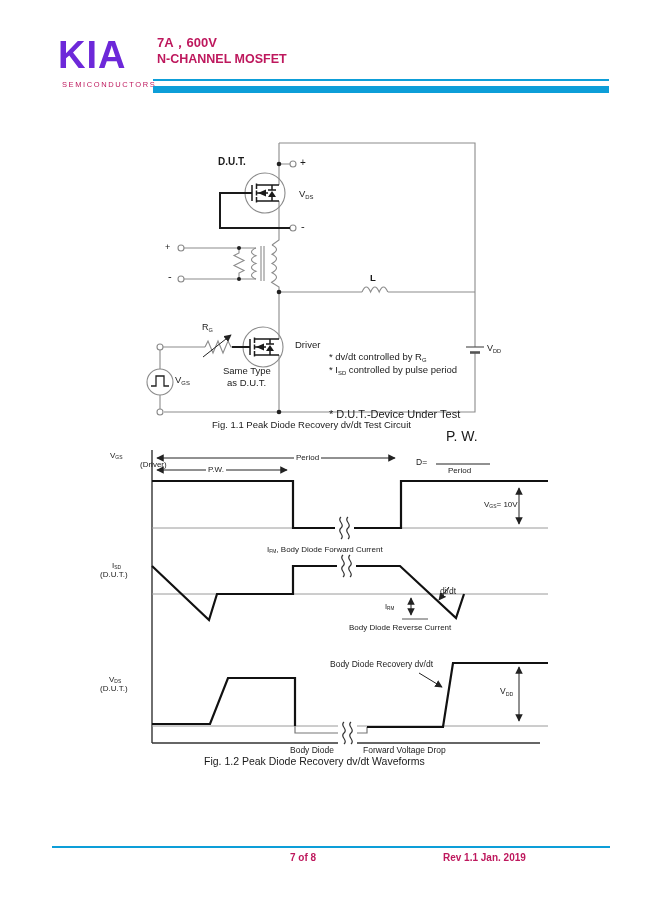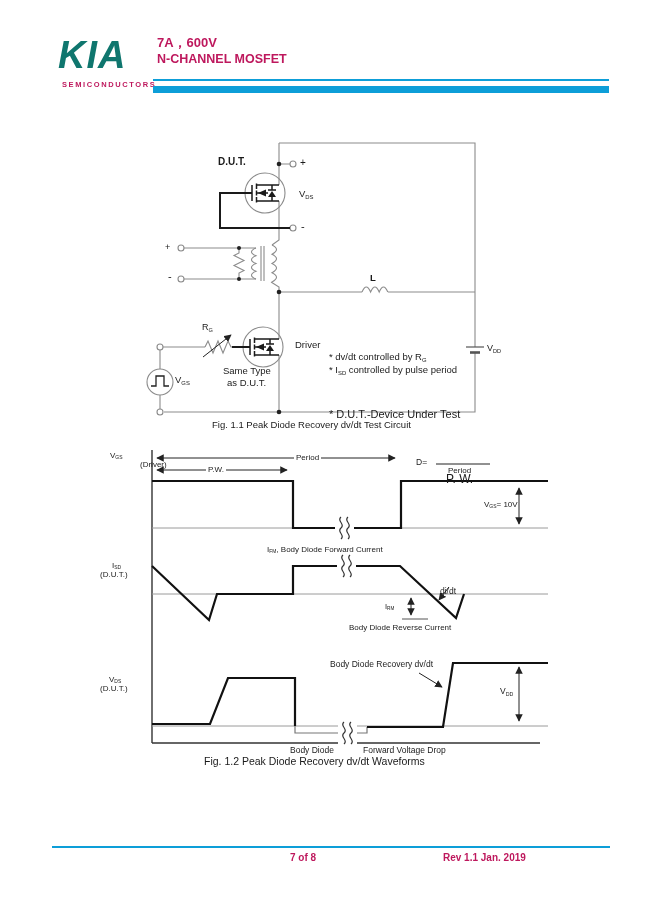--- a/index.html
+++ b/index.html
@@ -1,32 +1,32 @@
 <!DOCTYPE html>
 <html><head>
 <meta charset="utf-8">
 <style>
   html,body{margin:0;padding:0;background:#ffffff;}
   #page{position:relative;width:649px;height:917px;background:#fff;overflow:hidden;
         font-family:"Liberation Sans","DejaVu Sans",sans-serif;color:#1a1a1a;}
   .abs{position:absolute;white-space:nowrap;}
   .cyan{color:#be185d;}
-  .ylw{color:#0f766e;font-style:italic;}
+  .ylw{color:#6d28d9;}
   .bar{position:absolute;background:#0d9ed8;}
   .wbg{background:#fff;padding:0 2px;}
   sub{font-size:0.62em;line-height:0;position:relative;top:0.3em;vertical-align:baseline;letter-spacing:0;}
   svg{position:absolute;left:0;top:0;}
 </style>
 </head>
 <body>
 
 <div id="page">
 
   <div class="abs ylw" style="left:58px;top:34px;font-size:38px;font-weight:800;letter-spacing:1px;">KIA</div>
-  <div class="abs cyan" style="left:62px;top:80px;font-size:7.5px;font-weight:700;letter-spacing:1.6px;">SEMICONDUCTORS</div>
+  <div class="abs cyan" style="left:62px;top:80px;font-size:7.5px;font-weight:400;letter-spacing:1.6px;">SEMICONDUCTORS</div>
   <div class="abs cyan" style="left:157px;top:34px;font-size:13px;font-weight:700;">7A，600V</div>
   <div class="abs cyan" style="left:157px;top:52px;font-size:12.5px;font-weight:700;">N-CHANNEL MOSFET</div>
   <div class="bar" style="left:153px;top:79px;width:456px;height:1.5px;"></div>
   <div class="bar" style="left:153px;top:85.5px;width:456px;height:7px;"></div>
 
   <svg width="649" height="917" viewBox="0 0 649 917">
     <defs>
       <marker id="ah" viewBox="0 0 10 10" refX="9" refY="5" markerWidth="7.5" markerHeight="7.5" orient="auto-start-reverse">
           <path d="M0,0 L10,5 L0,10 z" fill="#222"></path>
         </marker>
@@ -157,21 +157,21 @@
   <div class="abs" style="left:329px;top:351px;font-size:9.5px;">* dv/dt controlled by R<sub>G</sub></div>
   <div class="abs" style="left:329px;top:364px;font-size:9.5px;">* I<sub>SD</sub> controlled by pulse period</div>
   <div class="abs" style="left:329px;top:382px;font-size:11px;margin-top:26px;">* D.U.T.-Device Under Test</div>
   <div class="abs" style="left:212px;top:419px;font-size:9.5px;">Fig. 1.1 Peak Diode Recovery dv/dt Test Circuit</div>
 
   <div class="abs" style="left:110px;top:451px;font-size:8px;">V<sub>GS</sub></div>
   <div class="abs" style="left:100px;top:460px;font-size:8px;padding-left:40px;">(Driver)</div>
   <div class="abs wbg" style="left:206px;top:465px;font-size:8px;text-align:right;">P.W.</div>
   <div class="abs wbg" style="left:294px;top:453px;font-size:8px;">Period</div>
   <div class="abs" style="left:416px;top:457px;font-size:8.5px;">D=</div>
-  <div class="abs" style="left:446px;top:472px;font-size:12px;">P. W.</div>
+  <div class="abs" style="left:446px;top:428px;font-size:14px;">P. W.</div>
   <div class="abs" style="left:448px;top:466px;font-size:8px;">Period</div>
   <div class="abs" style="left:484px;top:500px;font-size:8px;">V<sub>GS</sub>= 10V</div>
 
   <div class="abs" style="left:112px;top:561px;font-size:8px;">I<sub>SD</sub></div>
   <div class="abs" style="left:100px;top:570px;font-size:8px;">(D.U.T.)</div>
   <div class="abs wbg" style="left:265px;top:545px;font-size:8px;">I<sub>FM</sub>, Body Diode Forward Current</div>
   <div class="abs" style="left:440px;top:574px;font-size:8.5px;margin-top:12px;">di/dt</div>
   <div class="abs" style="left:385px;top:602px;font-size:7.5px;">I<sub>RM</sub></div>
   <div class="abs" style="left:349px;top:623px;font-size:8px;">Body Diode Reverse Current</div>
 

